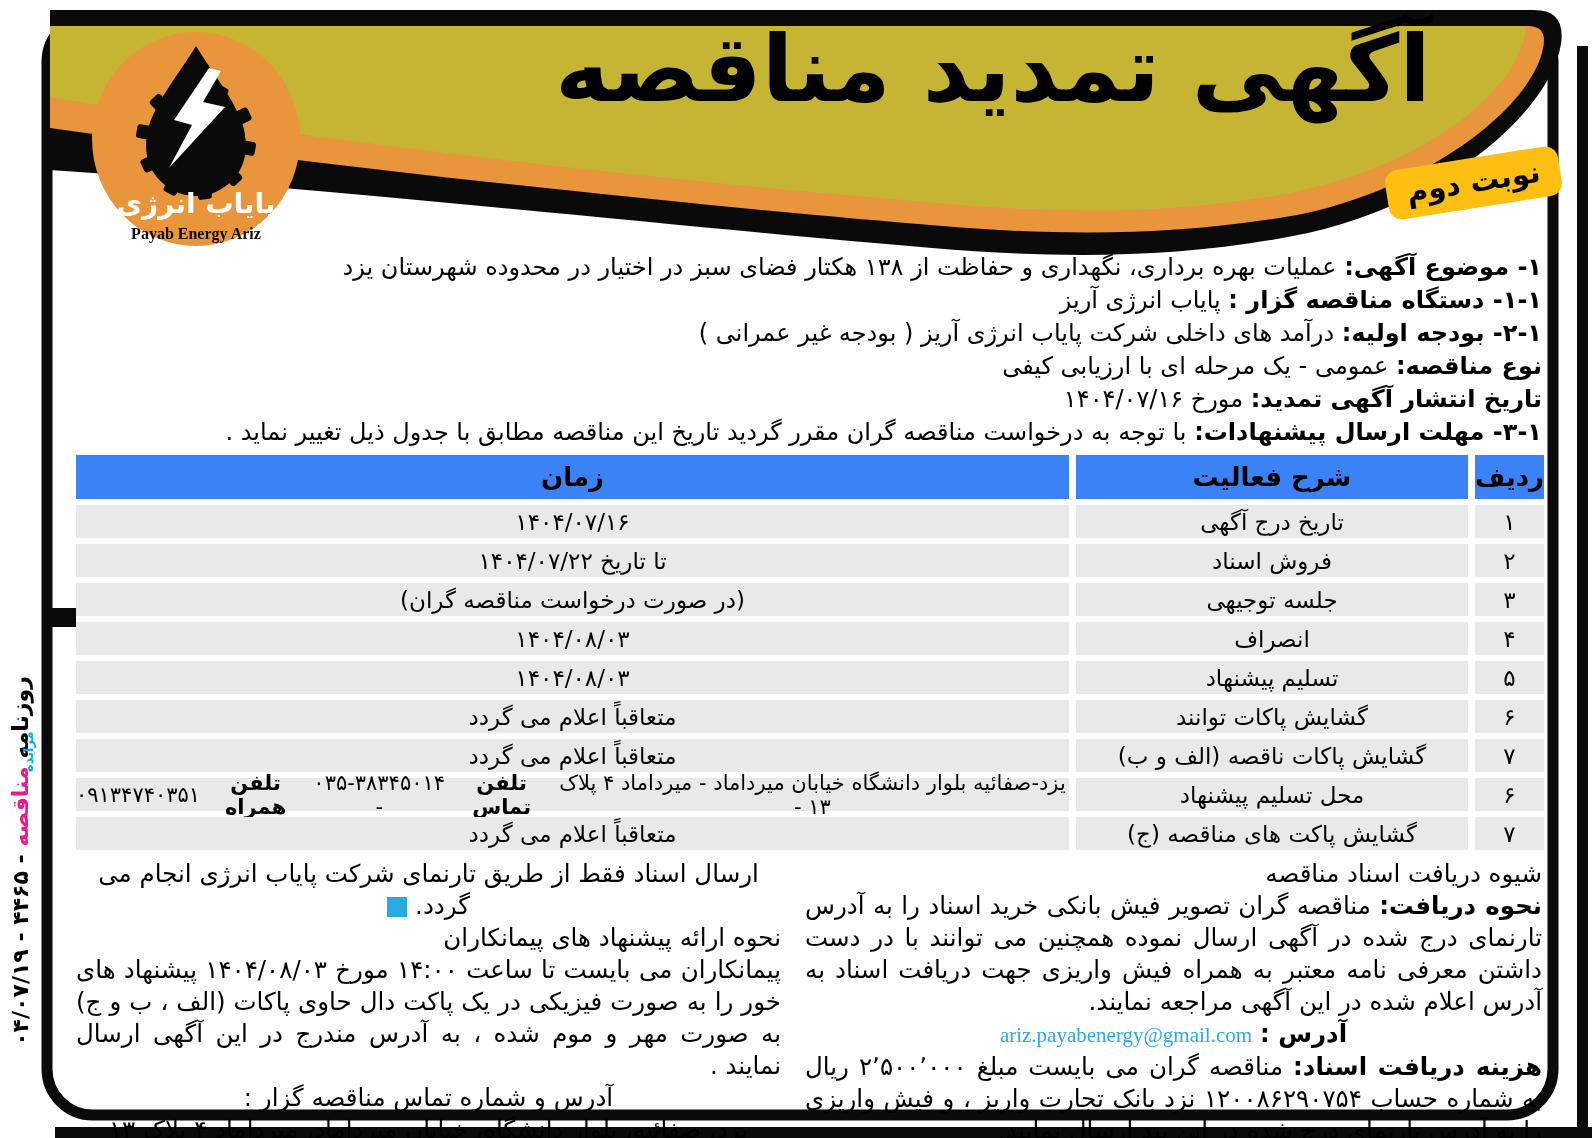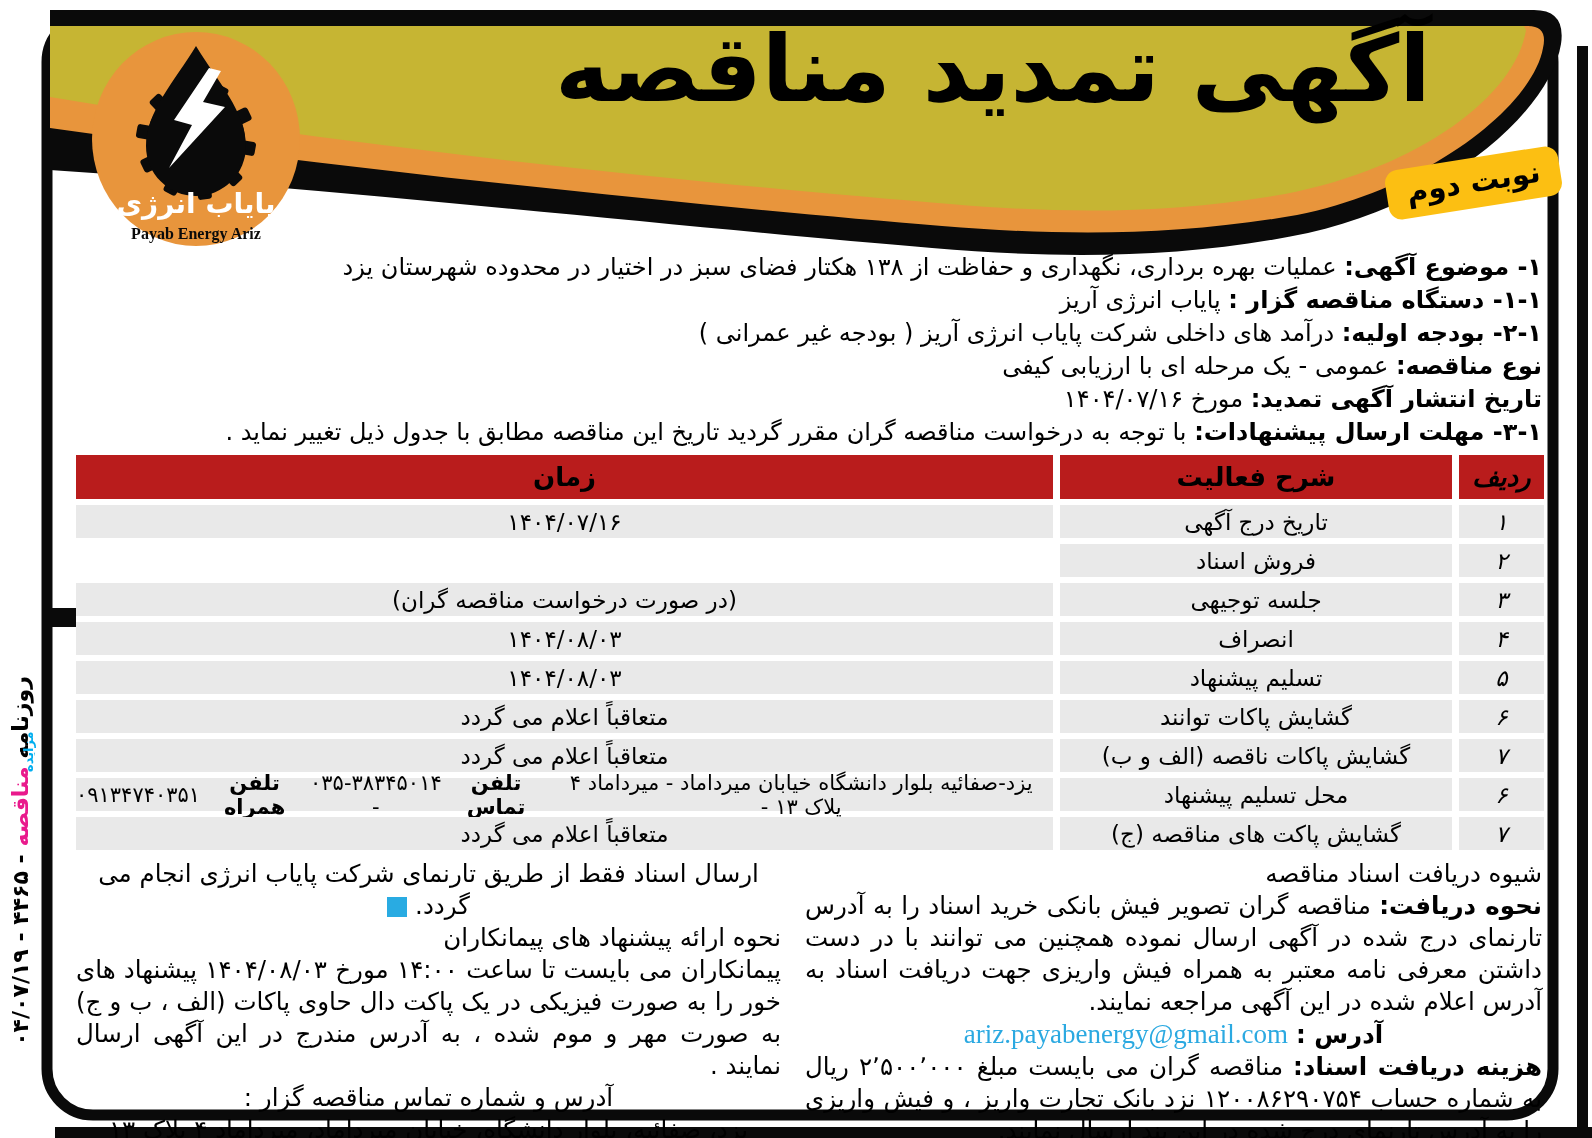--- a/index.html
+++ b/index.html
@@ -20,39 +20,39 @@
   
   .intro{position:absolute;top:251px;right:50px;width:1492px;z-index:3;
       direction:rtl;font-size:24px;line-height:33px;}
   .intro .ln{white-space:nowrap;}
   .b{font-weight:bold;}
 
   
   .sched{position:absolute;top:455px;left:76px;width:1468px;z-index:3;direction:rtl;font-size:23px;}
   .trow{display:flex;gap:7px;margin-bottom:6px;}
   .cell{display:flex;align-items:center;justify-content:center;text-align:center;}
-  .c-no{width:85px;font-style:italic;}
+  .c-no{width:69px;}
   .c-act{width:392px;}
   .c-time{flex:1;}
-  .thead .cell{background:#b91c1c;height:44px;font-weight:bold;font-size:26px;}
+  .thead .cell{background:#3b82f6;height:44px;font-weight:bold;font-size:26px;}
   .tbody .cell{background:#E9E9E9;height:33px;}
   .tbody .dense{font-size:21px;}
 
   
   .bottom{position:absolute;top:858px;left:76px;right:50px;z-index:3;direction:rtl;
       display:flex;justify-content:space-between;font-size:24.5px;line-height:32px;}
   .col-r{width:737px;}
   .col-l{width:705px;}
   .blk-heading{font-weight:normal;}
   .blk-right{text-align:center;}
   .blk-center{text-align:center;}
   .blk-justify{text-align:justify;}
   .sq{display:inline-block;width:20px;height:20px;background:#29ABE2;
       vertical-align:middle;margin-right:8px;}
-  .email{font-family:"Liberation Serif",serif;font-size:27px;color:#2BA9E1;direction:ltr;unicode-bidi:embed;}
+  .email{font-family:"Liberation Serif",serif;font-size:21px;color:#2BA9E1;direction:ltr;unicode-bidi:embed;}
 
   
   .sidebar{position:absolute;left:8px;top:612px;width:36px;height:500px;z-index:3;}
   .sidebar-inner{position:absolute;left:0;top:498px;transform:rotate(-90deg);
       transform-origin:0 0;white-space:nowrap;direction:rtl;font-size:22px;
       font-weight:bold;width:498px;text-align:center;}
   .pink{color:#E91A8C;}
   .sb-overlay{position:absolute;left:21px;top:772px;z-index:4;color:#00AEEF;
       font-size:13px;font-weight:bold;transform:rotate(-90deg);transform-origin:0 0;white-space:nowrap;}
 </style>
@@ -116,20 +116,23 @@
         <div class="trow tbody">
           <div class="cell c-no">۱</div>
           <div class="cell c-act">تاریخ درج آگهی</div>
           <div class="cell c-time">
             <span>۱۴۰۴/۰۷/۱۶</span>
           </div>
         </div>
         <div class="trow tbody">
           <div class="cell c-no">۲</div>
           <div class="cell c-act">فروش اسناد</div>
+          <div class="cell c-time">
+            <span>تا تاریخ ۱۴۰۴/۰۷/۲۲</span>
+          </div>
         </div>
         <div class="trow tbody">
           <div class="cell c-no">۳</div>
           <div class="cell c-act">جلسه توجیهی</div>
           <div class="cell c-time">
             <span>(در صورت درخواست مناقصه گران)</span>
           </div>
         </div>
         <div class="trow tbody">
           <div class="cell c-no">۴</div>

